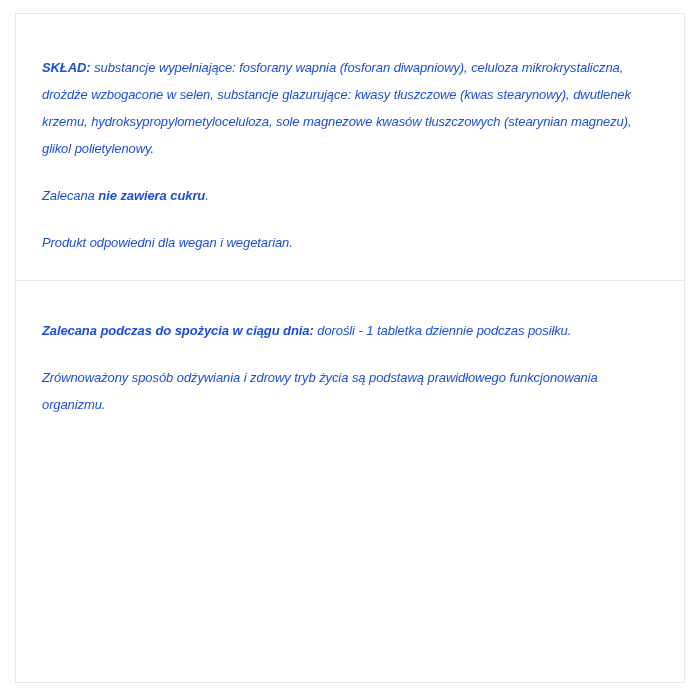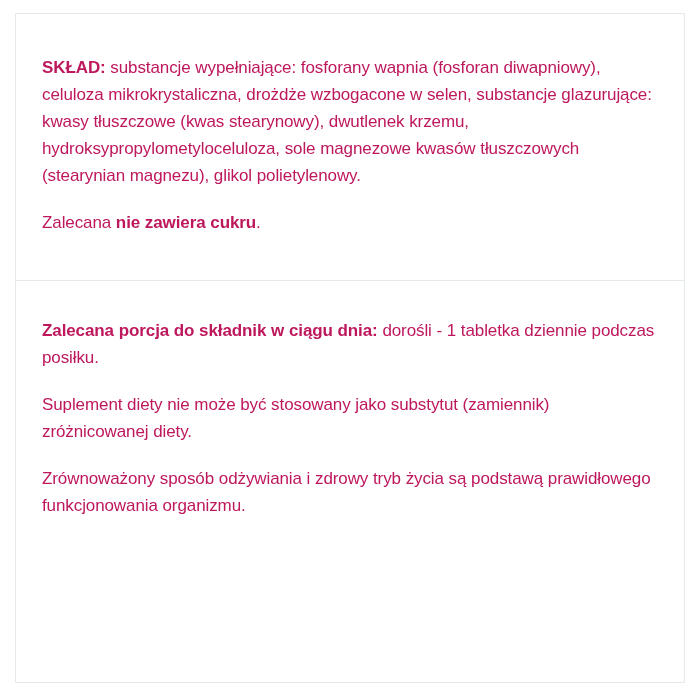--- a/index.html
+++ b/index.html
@@ -38,27 +38,28 @@
     padding-top: 40px;
     border-bottom: 1px solid #e4e9e9;
   }
 
   .info-section.section-usage {
     padding-top: 36px;
   }
 
   .info-paragraph {
     margin: 0 0 20px 0;
-    font-size: 17px;
+    font-size: 13px;
     line-height: 27px;
-    color: #be185d;
+    color: #1d4ed8;
     font-weight: 400;
     letter-spacing: -0.1px;
     word-spacing: 0.1px;
     max-width: 620px;
+    font-style: italic;
   }
 
   .info-paragraph:last-child {
     margin-bottom: 0;
   }
 
   .info-paragraph .lead-bold {
     font-weight: 700;
   }
 
@@ -78,28 +79,28 @@
 <body>
 
 <div class="product-info-panel">
 
   <div class="info-section section-ingredients">
 
     <p class="info-paragraph para-wide"><span class="lead-bold">SKŁAD:</span><span> substancje wypełniające: fosforany wapnia (fosforan diwapniowy), celuloza mikrokrystaliczna, drożdże wzbogacone w selen, substancje glazurujące: kwasy tłuszczowe (kwas stearynowy), dwutlenek krzemu, hydroksypropylometyloceluloza, sole magnezowe kwasów tłuszczowych (stearynian magnezu), glikol polietylenowy.</span></p>
 
     <p class="info-paragraph"><span>Zalecana </span><span class="inline-bold">nie zawiera cukru</span><span>.</span></p>
 
+    <p class="info-paragraph">Produkt odpowiedni dla wegan i wegetarian.</p>
 
   </div>
 
   <div class="info-section section-usage">
 
-    <p class="info-paragraph"><span class="lead-bold">Zalecana porcja do składnik w ciągu dnia:</span><span> dorośli - 1 tabletka dziennie podczas posiłku.</span></p>
+    <p class="info-paragraph"><span class="lead-bold">Zalecana podczas do spożycia w ciągu dnia:</span><span> dorośli - 1 tabletka dziennie podczas posiłku.</span></p>
 
 
-    <p class="info-paragraph">Suplement diety nie może być stosowany jako substytut  (zamiennik) zróżnicowanej diety.</p>
 
     <p class="info-paragraph">Zrównoważony sposób odżywiania i zdrowy tryb życia są podstawą prawidłowego funkcjonowania organizmu.</p>
 
 
   </div>
 
 </div>
 
 </body></html>

